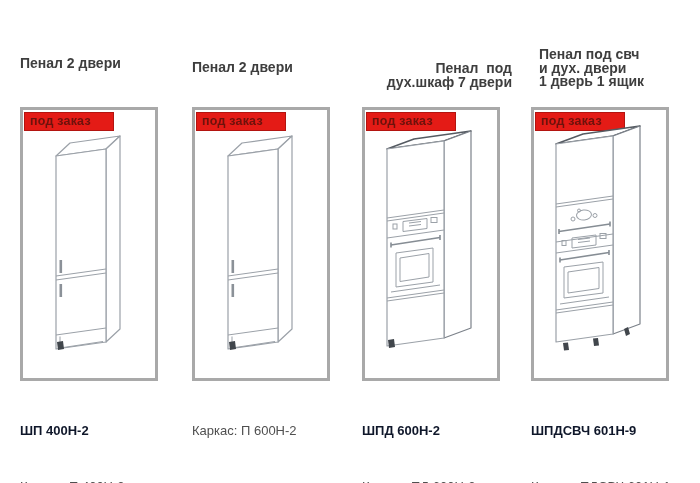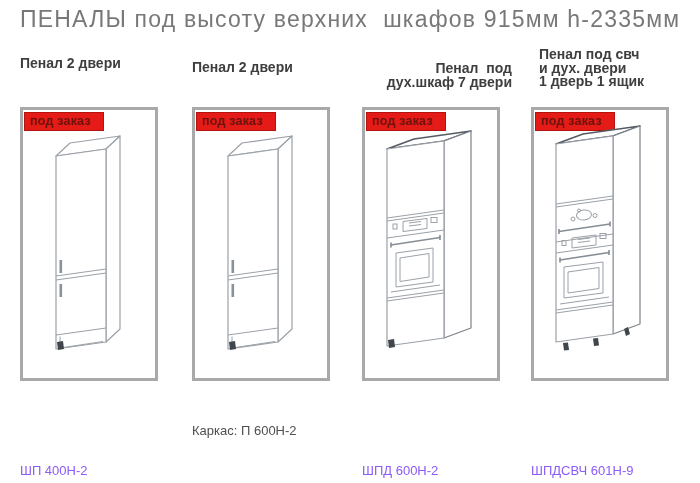--- a/index.html
+++ b/index.html
@@ -20,36 +20,35 @@
   }
   .col-header span{display:block;white-space:pre;}
   .h1{top:12px;} .h2{top:16px;} .h3{top:17px;text-align:right;} .h4{top:3px;margin-left:8px;}
   .frame{
     position:absolute;left:0;top:62px;width:132px;height:268px;
     border:3px solid #a9a9a9;background:#ffffff;
   }
   .badge{
     position:absolute;left:1px;top:2px;display:inline-block;
     background:#e41b16;color:#6d120c;border:1px solid #b31410;
-    font-size:12.5px;font-weight:700;padding:1px 12px 2px 5px;
+    font-size:12.5px;font-weight:700;padding:1px 22px 2px 5px;
     letter-spacing:0.2px;white-space:pre;
   }
   .drawing{position:absolute;left:0;top:4px;}
   .specs{
     position:absolute;left:0;top:340px;width:150px;
     font-size:13px;color:#4f4f4f;line-height:18.5px;white-space:pre;
   }
-  .specs .code{font-weight:400;color:#8b5cf6;margin-top:40px;}
+  .specs .code{font-weight:700;color:#0f172a;}
 </style>
 </head>
 <body>
 
 <div class="page">
 
-  <h1 class="page-title">ПЕНАЛЫ под высоту верхних  шкафов 915мм h-2335мм</h1>
 
   <section class="col col1">
     <div class="col-header h1">
       <span>Пенал 2 двери</span>
     </div>
     <div class="frame">
       <div class="badge">под заказ</div>
       <svg class="drawing" width="132" height="258" viewBox="0 0 132 258">
         <g fill="#ffffff" stroke="#9ba1a8" stroke-width="1.2" stroke-linejoin="round">
           <polygon points="33,42 47,29 97,22 83,35"></polygon>

